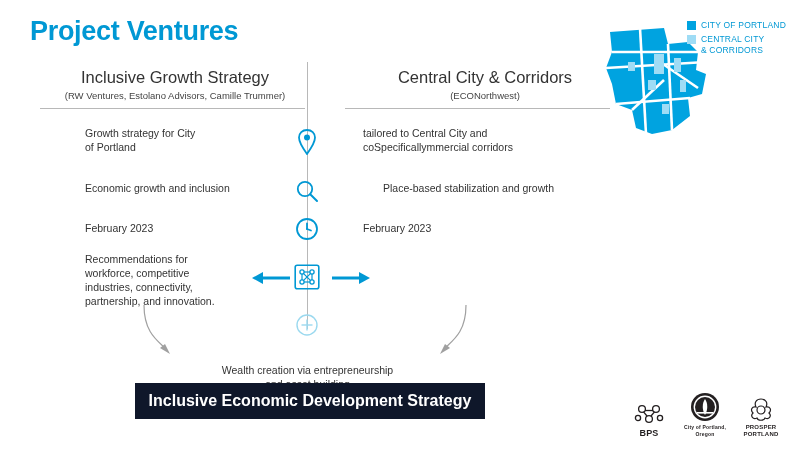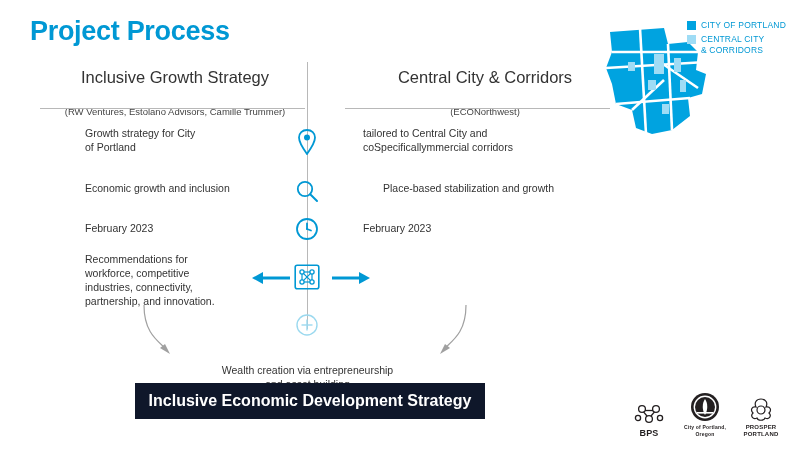--- a/index.html
+++ b/index.html
@@ -81,21 +81,21 @@
     width: 300px;
   }
   .col-head .ch-title {
     font-size: 16.5px;
     color: #333333;
     font-weight: normal;
   }
   .col-head .ch-sub {
     font-size: 9.5px;
     color: #444444;
-    margin-top: 19px;
+    margin-top: 3px;
   }
   #col-left { left: 25px; top: 68px; }
   #col-right { left: 335px; top: 68px; }
 
   
   .head-rule {
     position: absolute;
     height: 1px;
     background: #b8b8b8;
     top: 108px;
@@ -225,21 +225,21 @@
   .logo .cap { font-weight: bold; letter-spacing: 0.2px; }
   .logo.bps .cap { font-size: 9px; }
   .logo.city .cap { font-size: 5px; }
   .logo.prosper .cap { font-size: 6px; }
 </style>
 </head>
 <body>
 
 <div id="slide">
 
-  <div id="title">Project Process</div>
+  <div id="title">Project Ventures</div>
 
   <div id="map-block">
     <svg id="map-shape" viewBox="0 0 110 128">
       <path d="M8 14 L62 10 L66 26 L86 24 L96 34 L94 52 L104 56 L100 76 L86 80 L88 98 L70 112 L50 116 L34 110 L30 92 L14 86 L10 66 L4 50 L10 34 Z" fill="#00a3e0"></path>
       <g stroke="#ffffff" stroke-width="2.6" fill="none">
         <path d="M4 50 L104 44"></path>
         <path d="M38 10 L44 116"></path>
         <path d="M10 34 L96 34"></path>
         <path d="M66 26 L70 112"></path>
         <path d="M14 86 L88 80"></path>

